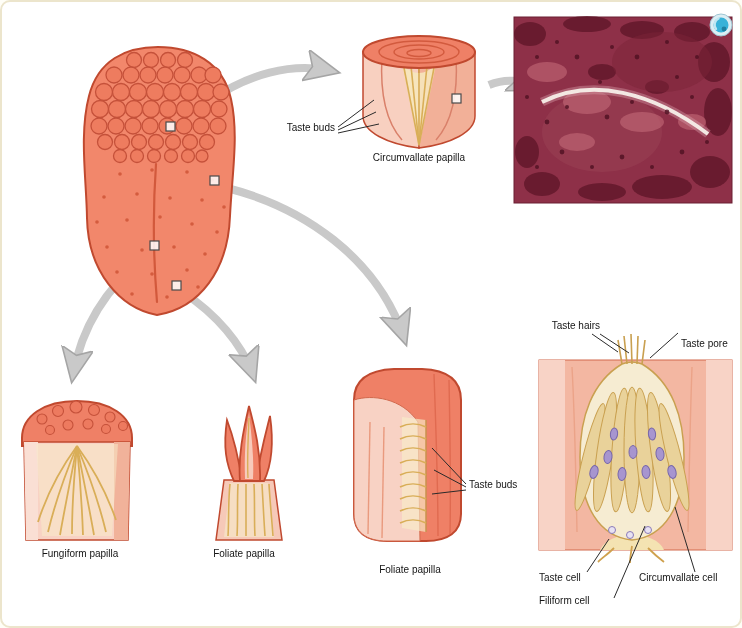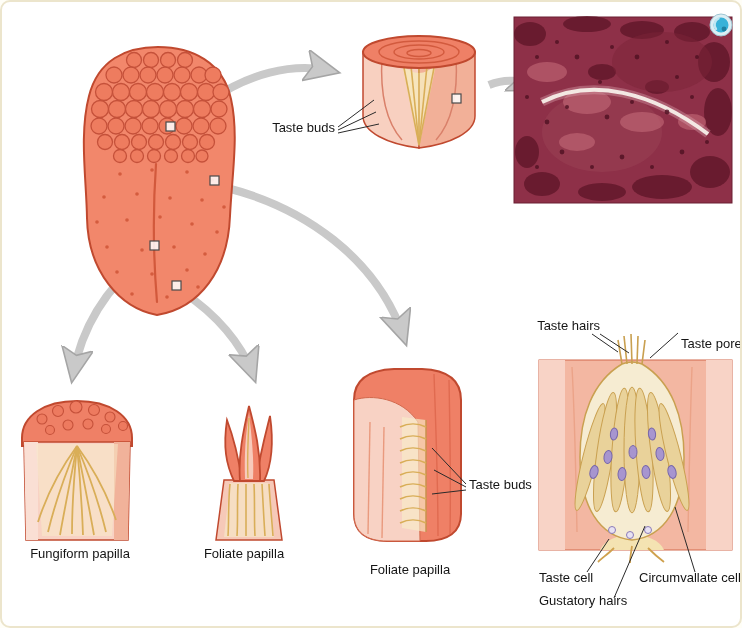--- a/index.html
+++ b/index.html
@@ -9,21 +9,21 @@
     background:#ffffff;
     border:2px solid #ece5cc;
     border-radius:10px;
     box-sizing:border-box;
     overflow:hidden;
     font-family:"Liberation Sans", sans-serif;
   }
   .art{position:absolute;left:0;top:0;}
   .label{
     position:absolute;
-    font-size:13px;
+    font-size:10px;
     color:#151515;
     line-height:12px;
     white-space:nowrap;
   }
   .label.center{text-align:center;white-space:normal;}
   .label.right{text-align:right;}
 </style>
 </head>
 <body>
 
@@ -358,32 +358,33 @@
       <path d="M676,331 L648,356"></path>
       <path d="M585,570 L607,537"></path>
       <path d="M693,570 L673,505"></path>
       <path d="M612,596 L643,524"></path>
     </g>
   </g>
 </svg>
 
 <div class="label right" style="left:253px;top:120px;width:80px">Taste buds</div>
 
+<div class="label center" style="left:332px;top:150px;width:170px">Circumvallate papilla</div>
 
 <div class="label center" style="left:8px;top:546px;width:140px">Fungiform papilla</div>
 
 <div class="label center" style="left:172px;top:546px;width:140px">Foliate papilla</div>
 
 <div class="label center" style="left:338px;top:562px;width:140px">Foliate papilla</div>
 
 <div class="label" style="left:467px;top:477px">Taste buds</div>
 
 <div class="label right" style="left:518px;top:318px;width:80px">Taste hairs</div>
 
 <div class="label" style="left:679px;top:336px">Taste pore</div>
 
 <div class="label" style="left:537px;top:570px">Taste cell</div>
 
 <div class="label" style="left:637px;top:570px">Circumvallate cell</div>
 
-<div class="label" style="left:537px;top:593px">Gustatory hairs</div>
+<div class="label" style="left:537px;top:593px">Filiform cell</div>
 
 </div>
 
 </body></html>

